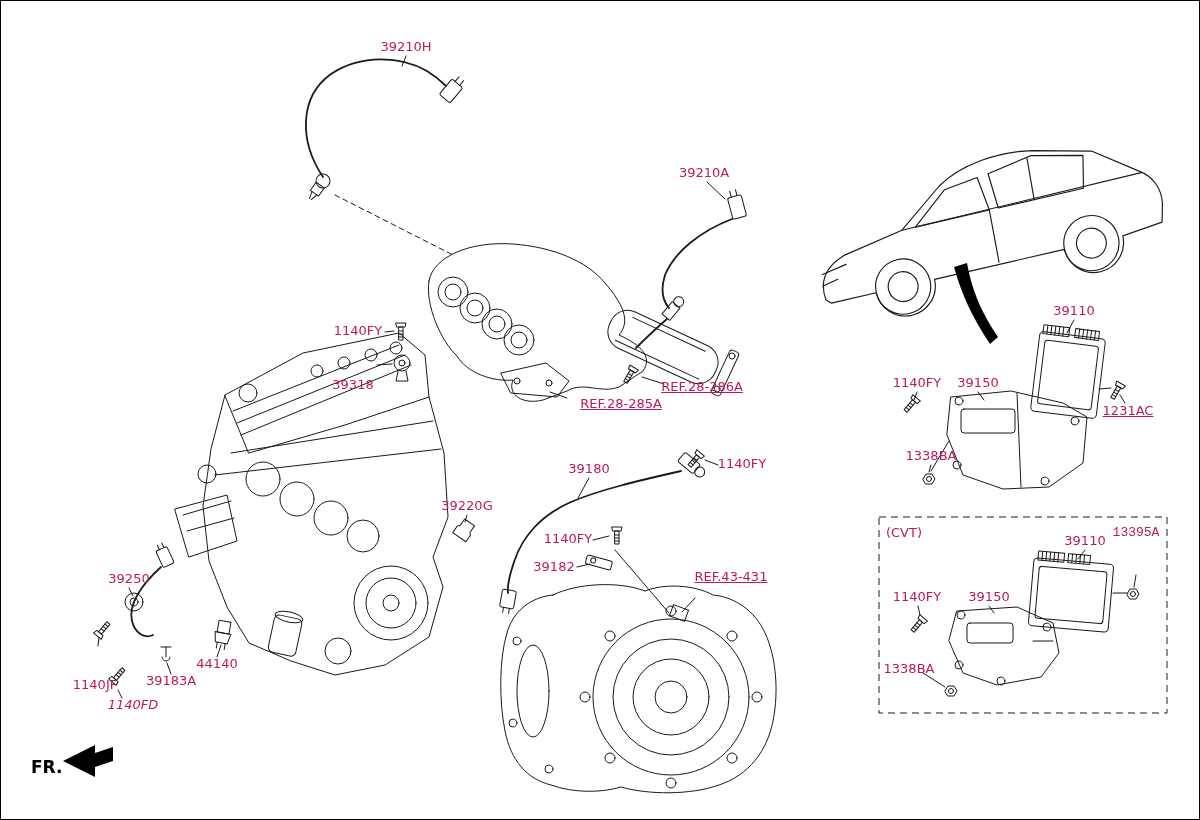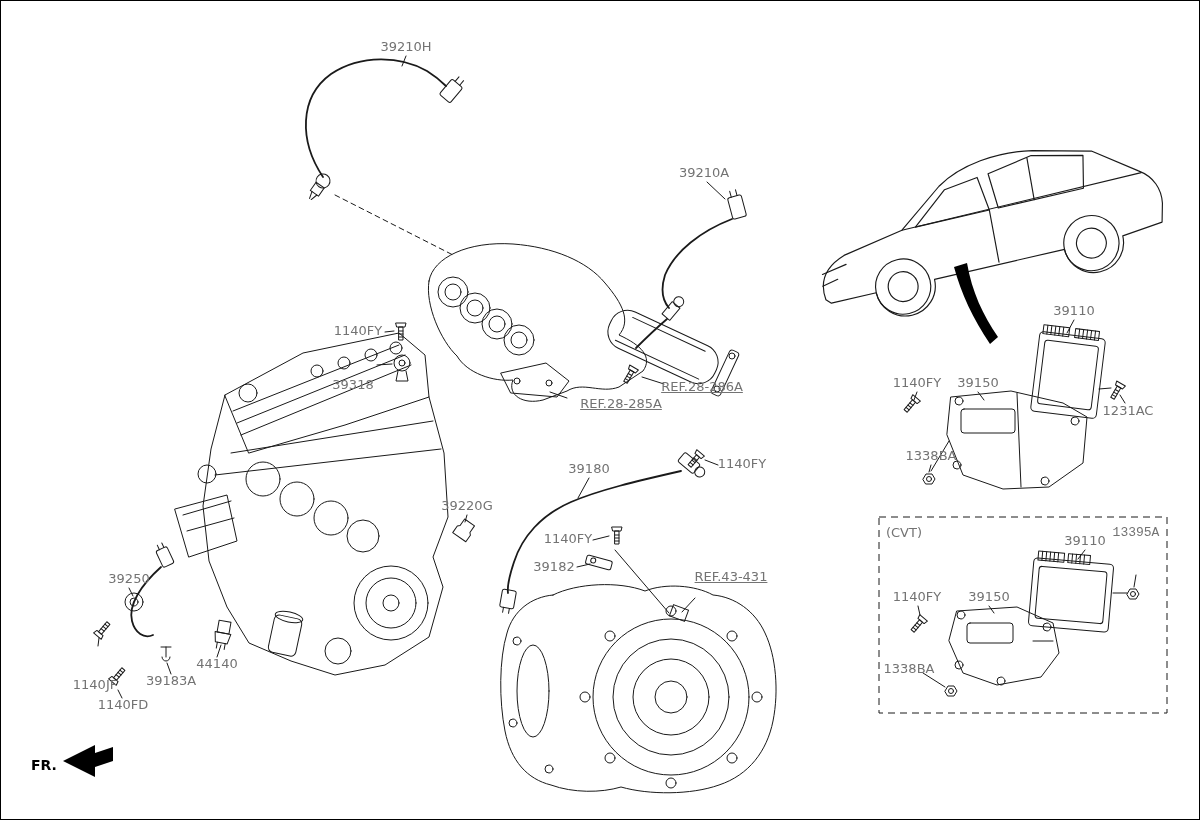--- a/index.html
+++ b/index.html
@@ -16,26 +16,26 @@
   .ln   { stroke:#1a1a1a; stroke-width:1; fill:none; stroke-linecap:round; stroke-linejoin:round; }
   .ln2  { stroke:#1a1a1a; stroke-width:1.8; fill:none; stroke-linecap:round; stroke-linejoin:round; }
   .dash { stroke-dasharray:5,4; }
   .dashbox { stroke:#1a1a1a; stroke-width:1; fill:none; stroke-dasharray:7,5; }
   .blk { fill:#000000; stroke:none; }
   #label-layer { position:absolute; left:0; top:0; width:1198px; height:818px; }
   .part-label {
     position:absolute;
     transform:translateX(-50%);
     font-size:13px; line-height:16px;
-    color:#737373; white-space:nowrap;
+    color:#be185d; white-space:nowrap;
   }
   .ref-link { text-decoration:underline; cursor:pointer; }
   .fr-label {
     position:absolute; left:30px; top:756px;
-    font-size:14px; font-weight:bold; color:#000;
+    font-size:17px; font-weight:bold; color:#000;
   }
 </style>
 </head>
 <body>
 
 <div class="canvas">
 
   <svg class="artwork" viewBox="0 0 1198 818">
     <defs>
       <g id="bolt" class="ln">
@@ -308,25 +308,25 @@
       <div class="part-label" style="left: 588px; top: 460px;">39180</div>
       <div class="part-label" style="left: 741px; top: 455px;">1140FY</div>
       <div class="part-label" style="left: 466px; top: 497px;">39220G</div>
       <div class="part-label" style="left: 567px; top: 530px;">1140FY</div>
       <div class="part-label" style="left: 553px; top: 558px;">39182</div>
       <div class="part-label ref-link" style="left: 730px; top: 568px;">REF.43-431</div>
       <div class="part-label" style="left: 128px; top: 570px;">39250</div>
       <div class="part-label" style="left: 94px; top: 676px;">1140JF</div>
       <div class="part-label" style="left: 216px; top: 655px;">44140</div>
       <div class="part-label" style="left: 170px; top: 672px;">39183A</div>
-      <div class="part-label" style="left: 122px; top: 696px;">1140FD</div>
+      <div class="part-label" style="left: 132px; top: 696px; font-style: italic;">1140FD</div>
       <div class="part-label" style="left: 1073px; top: 302px;">39110</div>
       <div class="part-label" style="left: 916px; top: 374px;">1140FY</div>
       <div class="part-label" style="left: 977px; top: 374px;">39150</div>
-      <div class="part-label" style="left: 1127px; top: 402px;">1231AC</div>
+      <div class="part-label" style="left: 1127px; top: 402px; text-decoration: underline;">1231AC</div>
       <div class="part-label" style="left: 930px; top: 447px;">1338BA</div>
       <div class="part-label" style="left: 903px; top: 524px;">(CVT)</div>
       <div class="part-label" style="left: 1084px; top: 532px;">39110</div>
       <div class="part-label" style="left: 1135px; top: 524px; font-family: Liberation Mono, monospace;">13395A</div>
       <div class="part-label" style="left: 916px; top: 588px;">1140FY</div>
       <div class="part-label" style="left: 988px; top: 588px;">39150</div>
       <div class="part-label" style="left: 908px; top: 660px;">1338BA</div>
     </div>
 
   <div class="fr-label">FR.</div>

